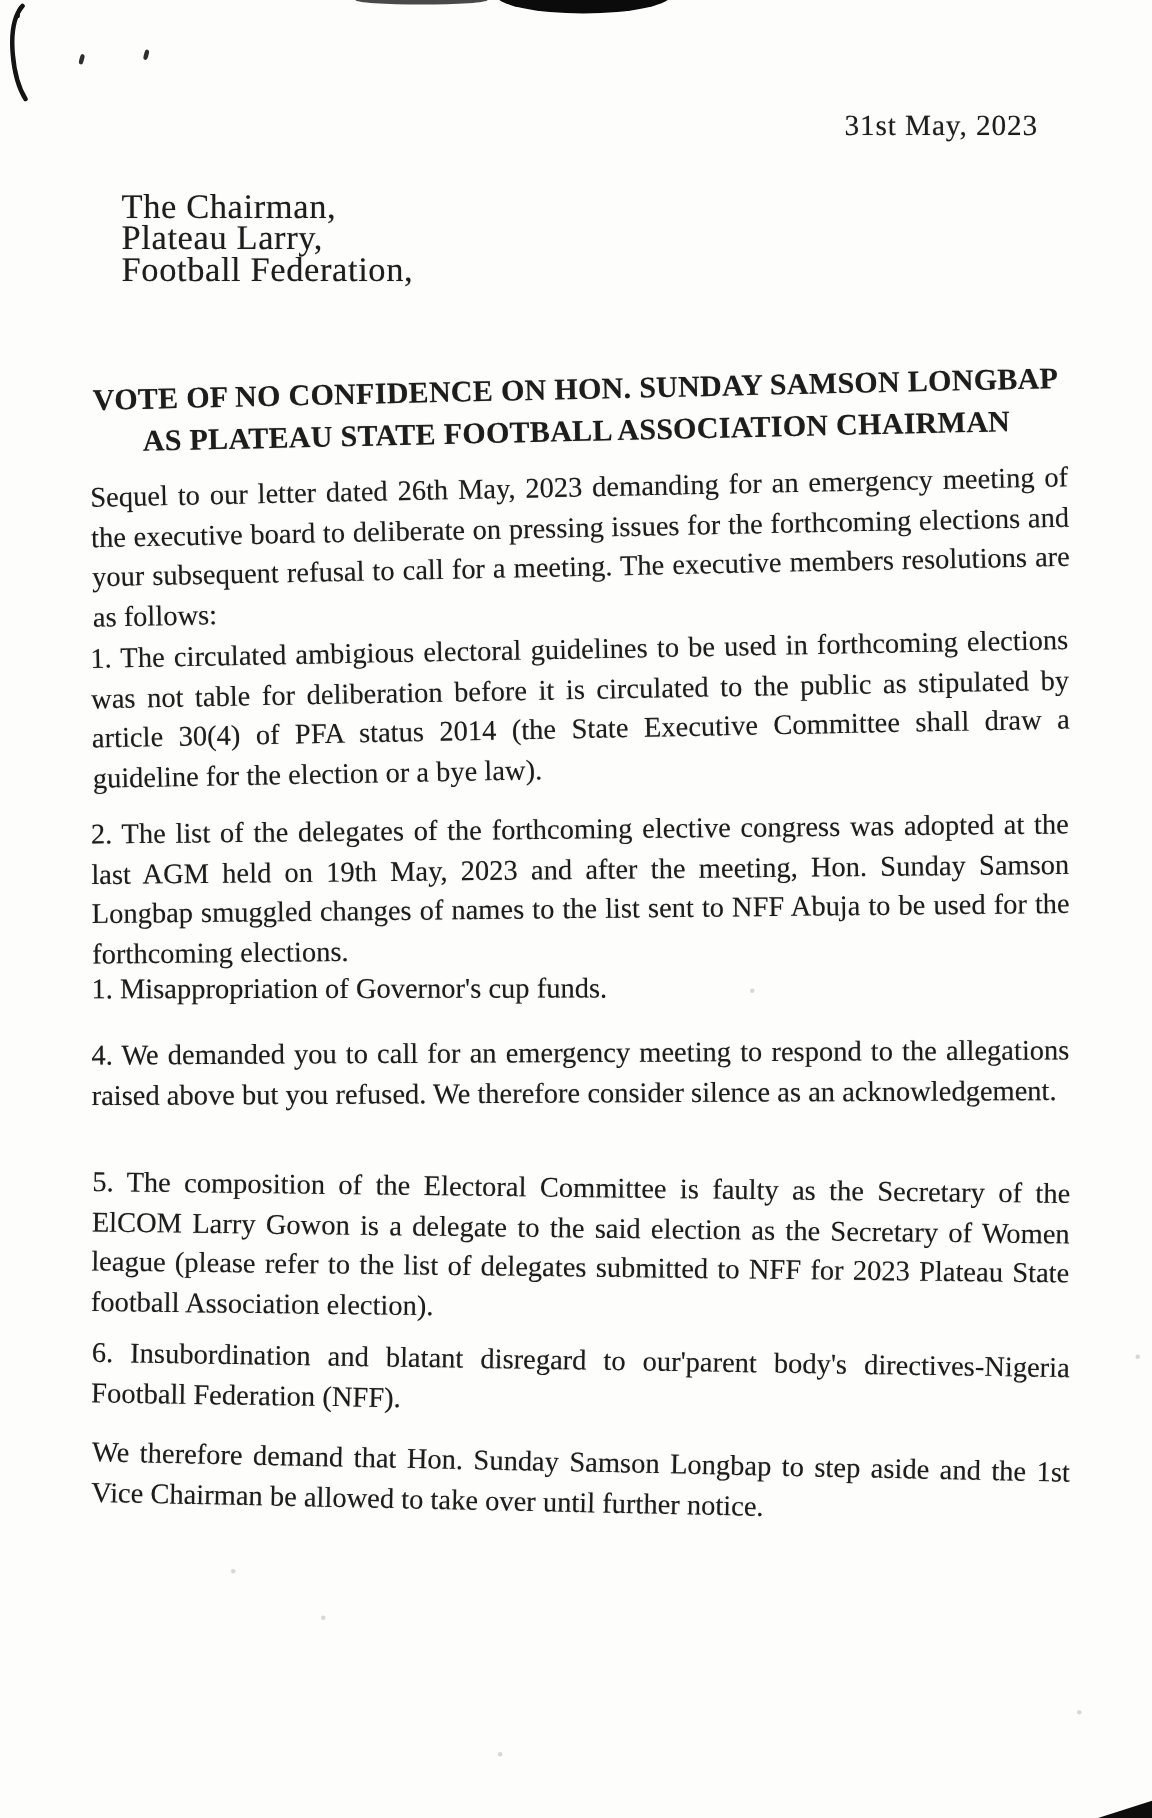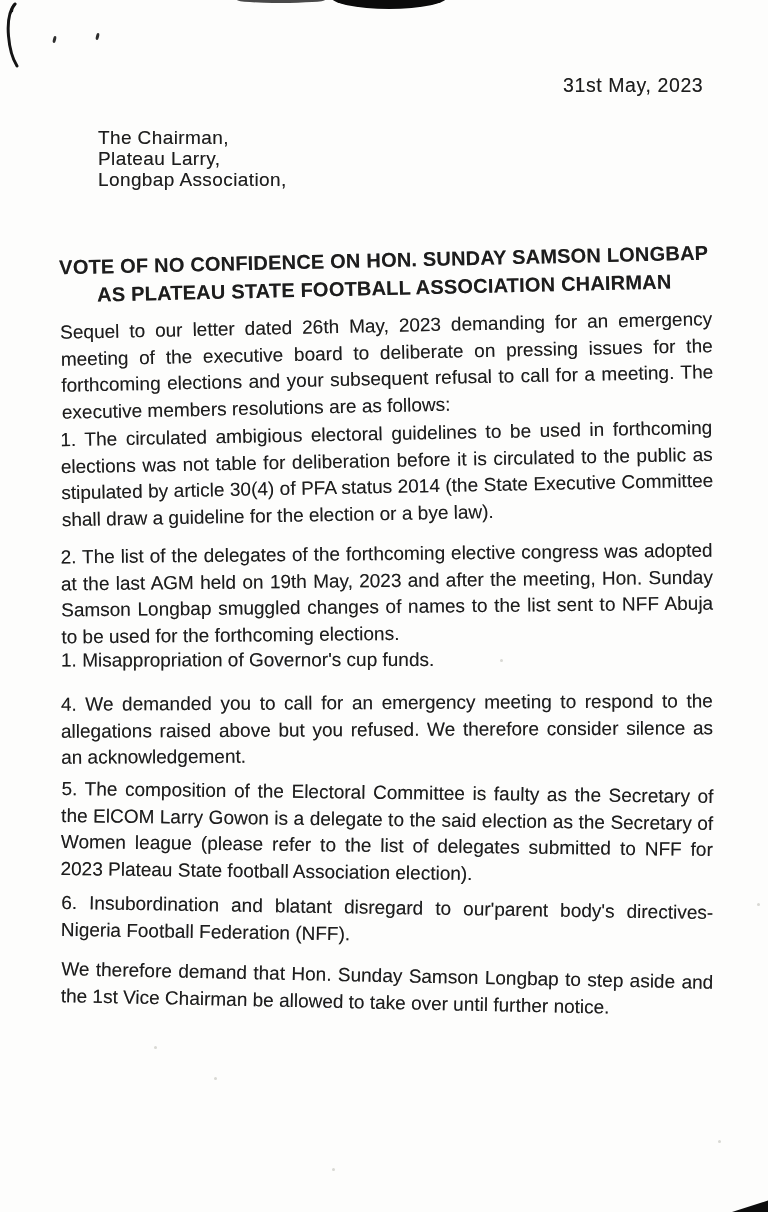--- a/index.html
+++ b/index.html
@@ -6,39 +6,39 @@
     margin: 0;
     padding: 0;
     background: #fcfcfb;
   }
   .page {
     position: relative;
     width: 768px;
     height: 1212px;
     background: #fdfdfc;
     overflow: hidden;
-    font-family: Liberation Sans, sans-serif;
+    font-family: Liberation Serif, serif;
     color: #1d1d1d;
   }
   .soft {
     text-shadow: 0 0 0.6px rgba(25,25,25,0.45);
   }
   .date-line {
     position: absolute;
     top: 74px;
     left: 563px;
     font-size: 19.5px;
     letter-spacing: 0.6px;
     white-space: nowrap;
   }
   .recipient {
     position: absolute;
     top: 127px;
-    left: 98px;
-    font-size: 19px;
+    left: 81px;
+    font-size: 23px;
     line-height: 21px;
     letter-spacing: 0.4px;
   }
   .title-block {
     position: absolute;
     top: 246px;
     left: 40px;
     width: 688px;
     text-align: center;
     font-weight: bold;
@@ -139,21 +139,21 @@
   <div class="speck" style="left:332px;top:1168px"></div>
   <div class="speck" style="left:154px;top:1046px"></div>
   <div class="speck" style="left:718px;top:1140px"></div>
   <div class="corner-wedge"></div>
 
   <div class="date-line soft">31st May, 2023</div>
 
   <div class="recipient soft">
     <div>The Chairman,</div>
     <div>Plateau Larry,</div>
-    <div>Longbap Association,</div>
+    <div>Football Federation,</div>
   </div>
 
   <div class="title-block soft">
     <div>VOTE OF NO CONFIDENCE ON HON. SUNDAY SAMSON LONGBAP</div>
     <div>AS PLATEAU STATE FOOTBALL ASSOCIATION CHAIRMAN</div>
   </div>
 
   <p class="para intro soft">Sequel to our letter dated 26th May, 2023 demanding for an emergency meeting of the executive board to deliberate on pressing issues for the forthcoming elections and your subsequent refusal to call for a meeting. The executive members resolutions are as follows:</p>
 
   <p class="para item-1 soft">1. The circulated ambigious electoral guidelines to be used in forthcoming elections was not table for deliberation before it is circulated to the public as stipulated by article 30(4) of PFA status 2014 (the State Executive Committee shall draw a guideline for the election or a bye law).</p>

